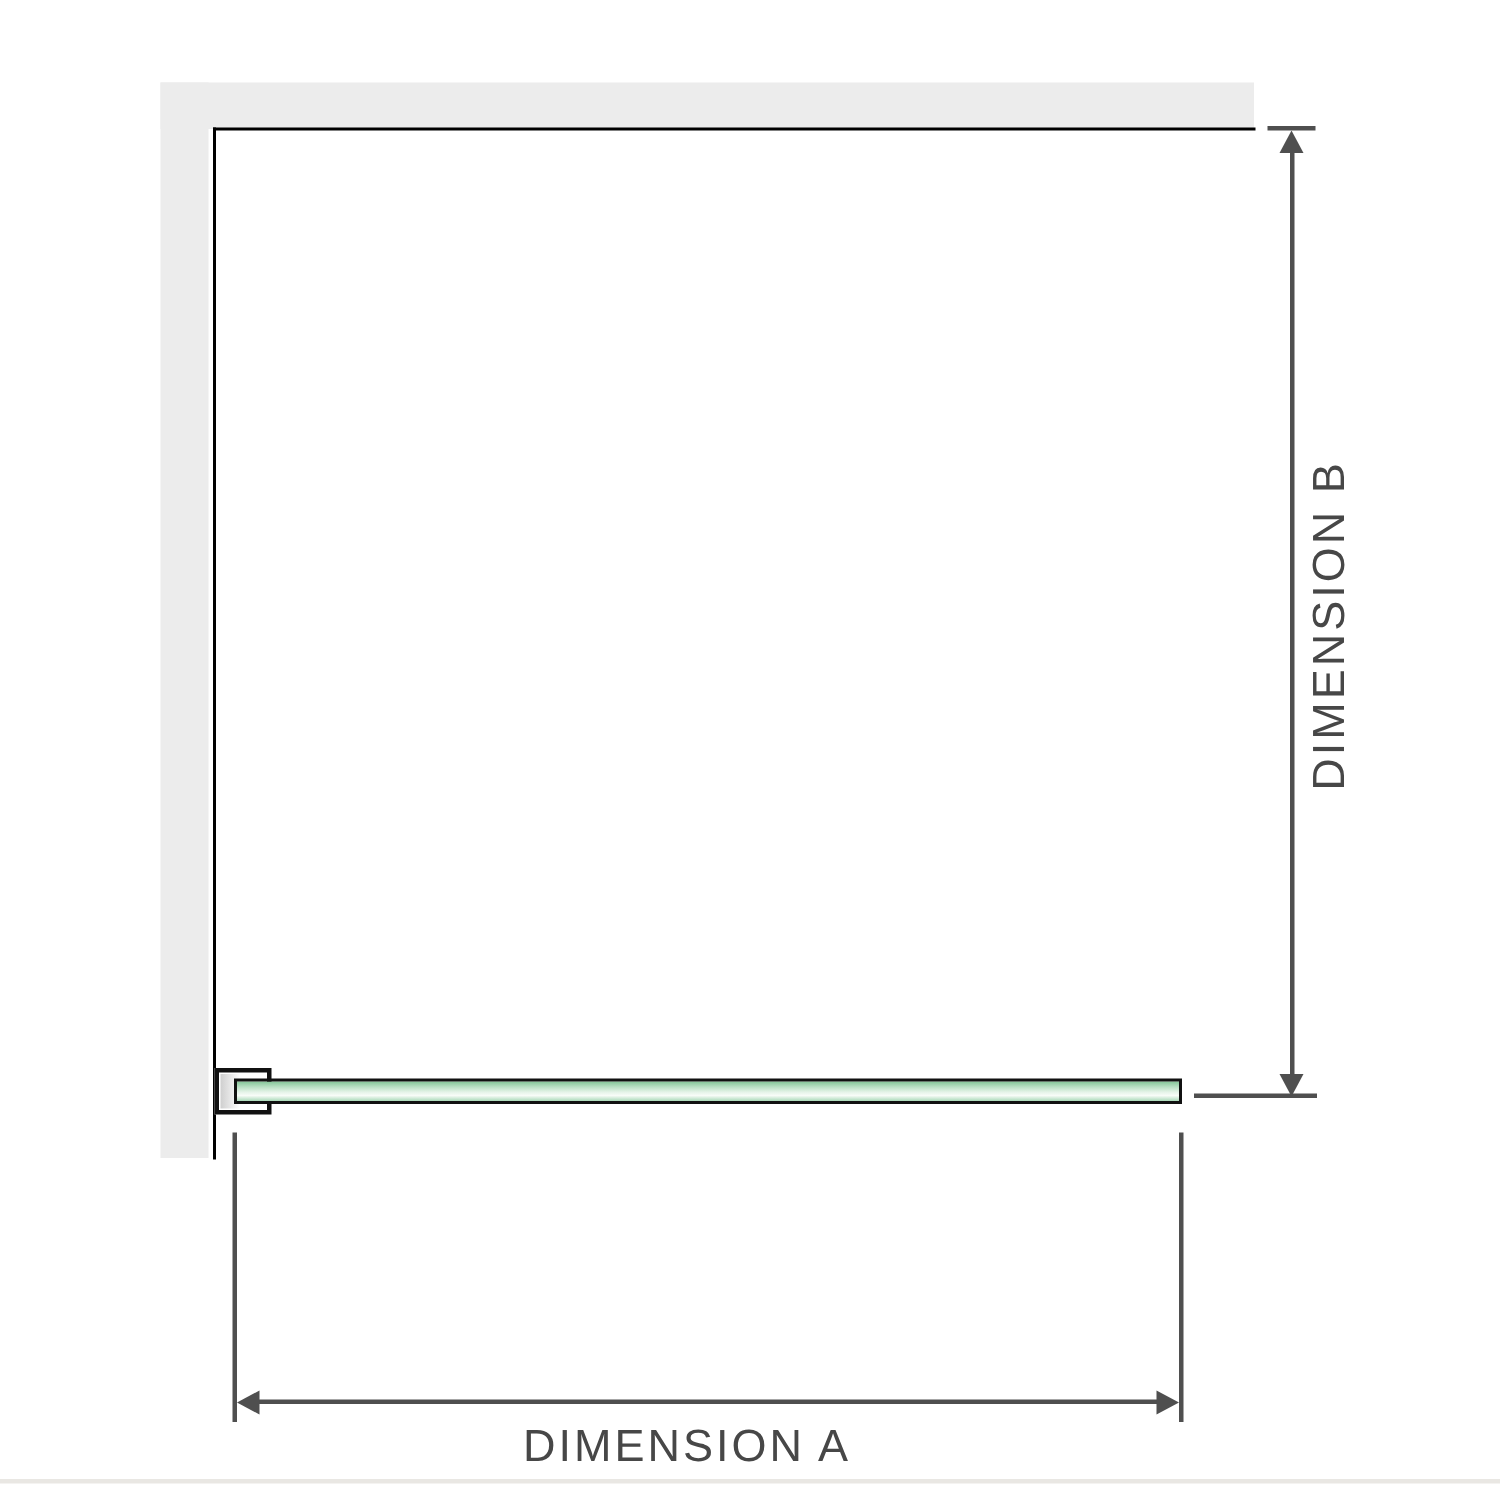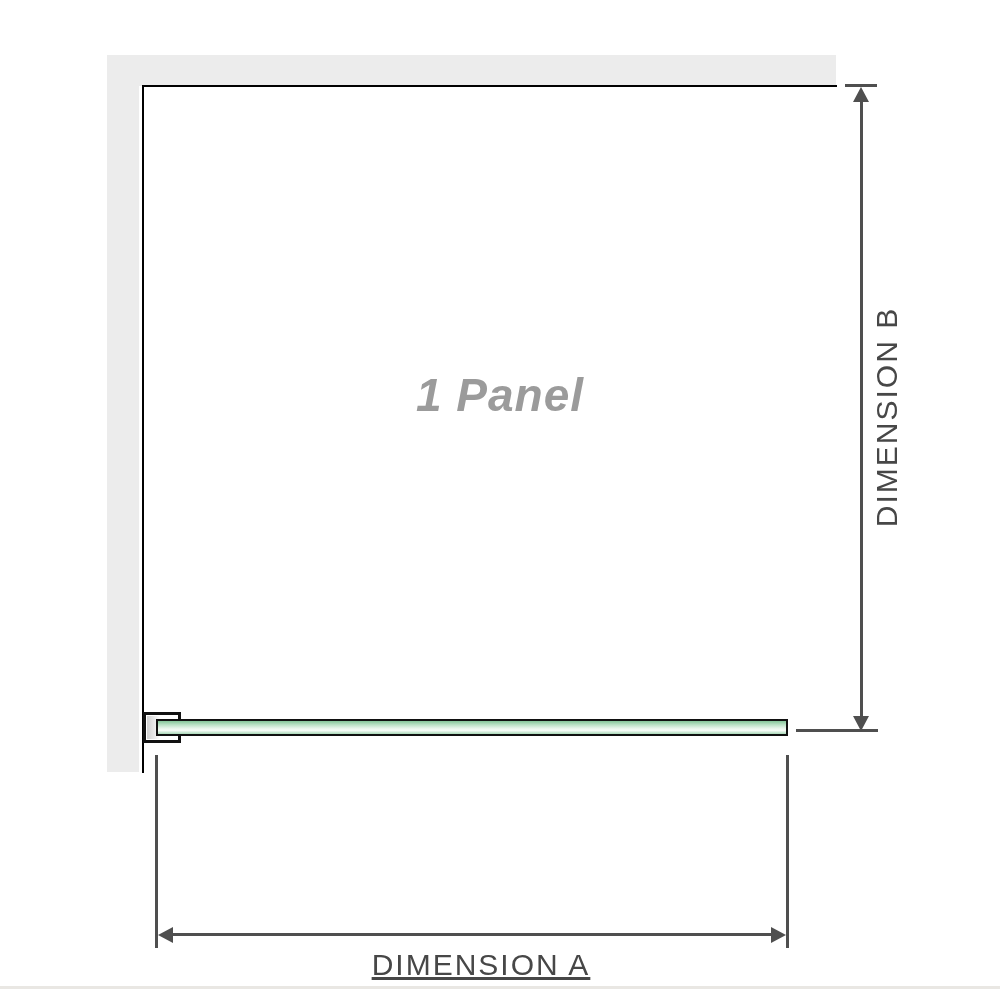--- a/index.html
+++ b/index.html
@@ -93,42 +93,41 @@
   }
 
   
   .dim-label {
     font-size: 30px;
     letter-spacing: 2px;
     color: var(--dimension-text);
     text-align: center;
     white-space: nowrap;
   }
-  .dima-label { left: 281px; top: 948px; width: 400px; height: 34px; text-decoration: underline; }
+  .dima-label { left: 258px; top: 948px; width: 400px; height: 34px; }
   .dimb-label {
     left: 687px; top: 400px; width: 400px; height: 34px;
     transform: rotate(-90deg);
     transform-origin: center center;
   }
 
   
   .bottom-divider { left: 0; top: 986px; width: 1000px; height: 3px; background: var(--bottom-divider); }
 </style>
 </head>
 <body>
 
 <div class="canvas">
 
   <div class="abs wall wall-top"></div>
   <div class="abs wall wall-left"></div>
 
   <div class="abs outline-top"></div>
   <div class="abs outline-left"></div>
 
-  <div class="abs panel-label">1 Panel</div>
 
   <div class="abs bracket">
     <div class="bracket-inner"></div>
   </div>
 
   <div class="abs glass"></div>
 
   <div class="abs dim dimb-tick-top"></div>
   <div class="abs dim dimb-tick-bottom"></div>
   <div class="abs dim dimb-line"></div>

